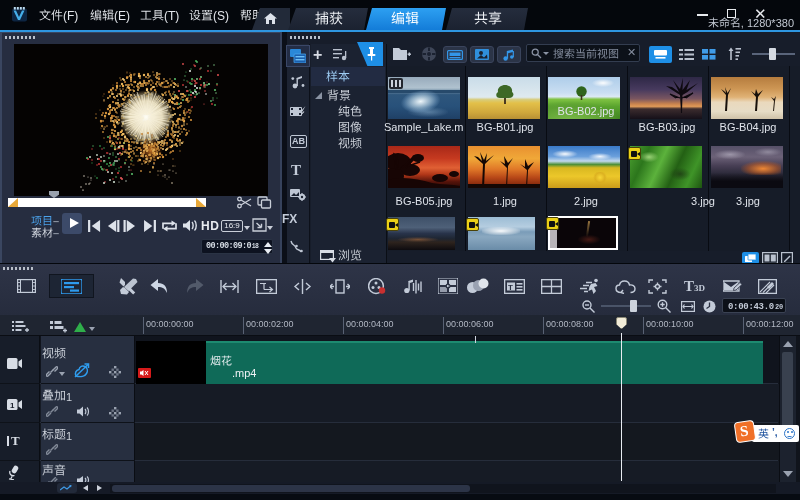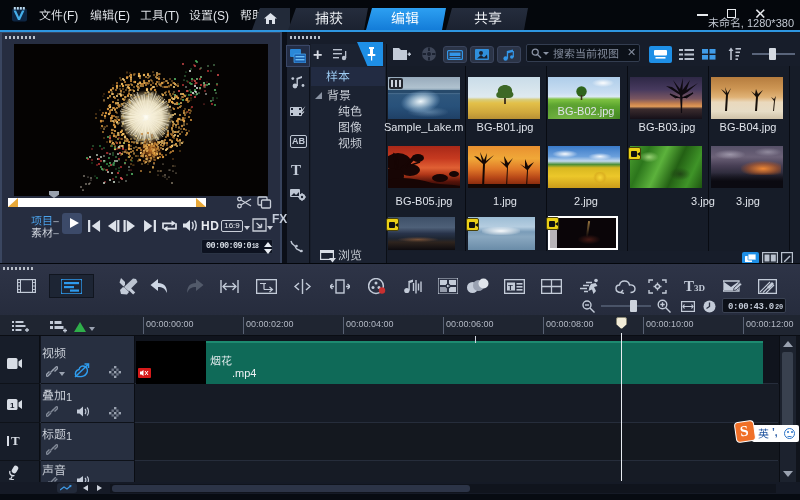--- a/index.html
+++ b/index.html
@@ -1373,21 +1373,21 @@
 <svg class="ab ic" style="left:290px;top:188px" width="16" height="13" viewBox="0 0 16 13" fill="#bfc7d4">
       <rect x="0" y="1" width="10" height="8" rx="1"></rect>
       <path d="M1 8 L4 5 L6 7 L9 4 L9 8 Z" fill="#1a2130"></path>
       <circle cx="12" cy="9" r="3.2"></circle>
       <circle cx="12" cy="9" r="1.2" fill="#1a2130"></circle>
       <rect x="11.4" y="5" width="1.2" height="1.6"></rect>
       <rect x="11.4" y="11.5" width="1.2" height="1.6"></rect>
       <rect x="8" y="8.4" width="1.6" height="1.2"></rect>
       <rect x="14.4" y="8.4" width="1.6" height="1.2"></rect>
     </svg>
-<div class="ab" style="left:272px;top:212px;color:#c3cbd8;font-size:12px;font-weight:bold">FX</div>
+<div class="ab" style="left:282px;top:212px;color:#c3cbd8;font-size:12px;font-weight:bold">FX</div>
 <svg class="ab ic" style="left:290px;top:240px" width="15" height="13" viewBox="0 0 15 13" fill="none" stroke="#bfc7d4" stroke-width="1.4">
       <path d="M1 1 C2 6,5 4,6 8 C6.8 10.5,10 9,11 12"></path>
       <circle cx="6.5" cy="6" r="1.3" fill="#bfc7d4" stroke="none"></circle>
       <circle cx="11.5" cy="11" r="1.3" fill="#bfc7d4" stroke="none"></circle>
     </svg>
 
 <div class="ab" style="left:311px;top:44px;width:75px;height:219px;background:#1b2231"></div>
 <div class="ab" style="left:311px;top:67px;width:74px;height:19px;background:#222b42"></div>
 <div class="ab" style="left:326px;top:70px;color:#9dcbf2;font-size:12px;text-shadow:0 0 4px rgba(90,170,240,0.9)"><svg style="width:12px;height:12px" class="zh">
         <use href="#z18"></use>

